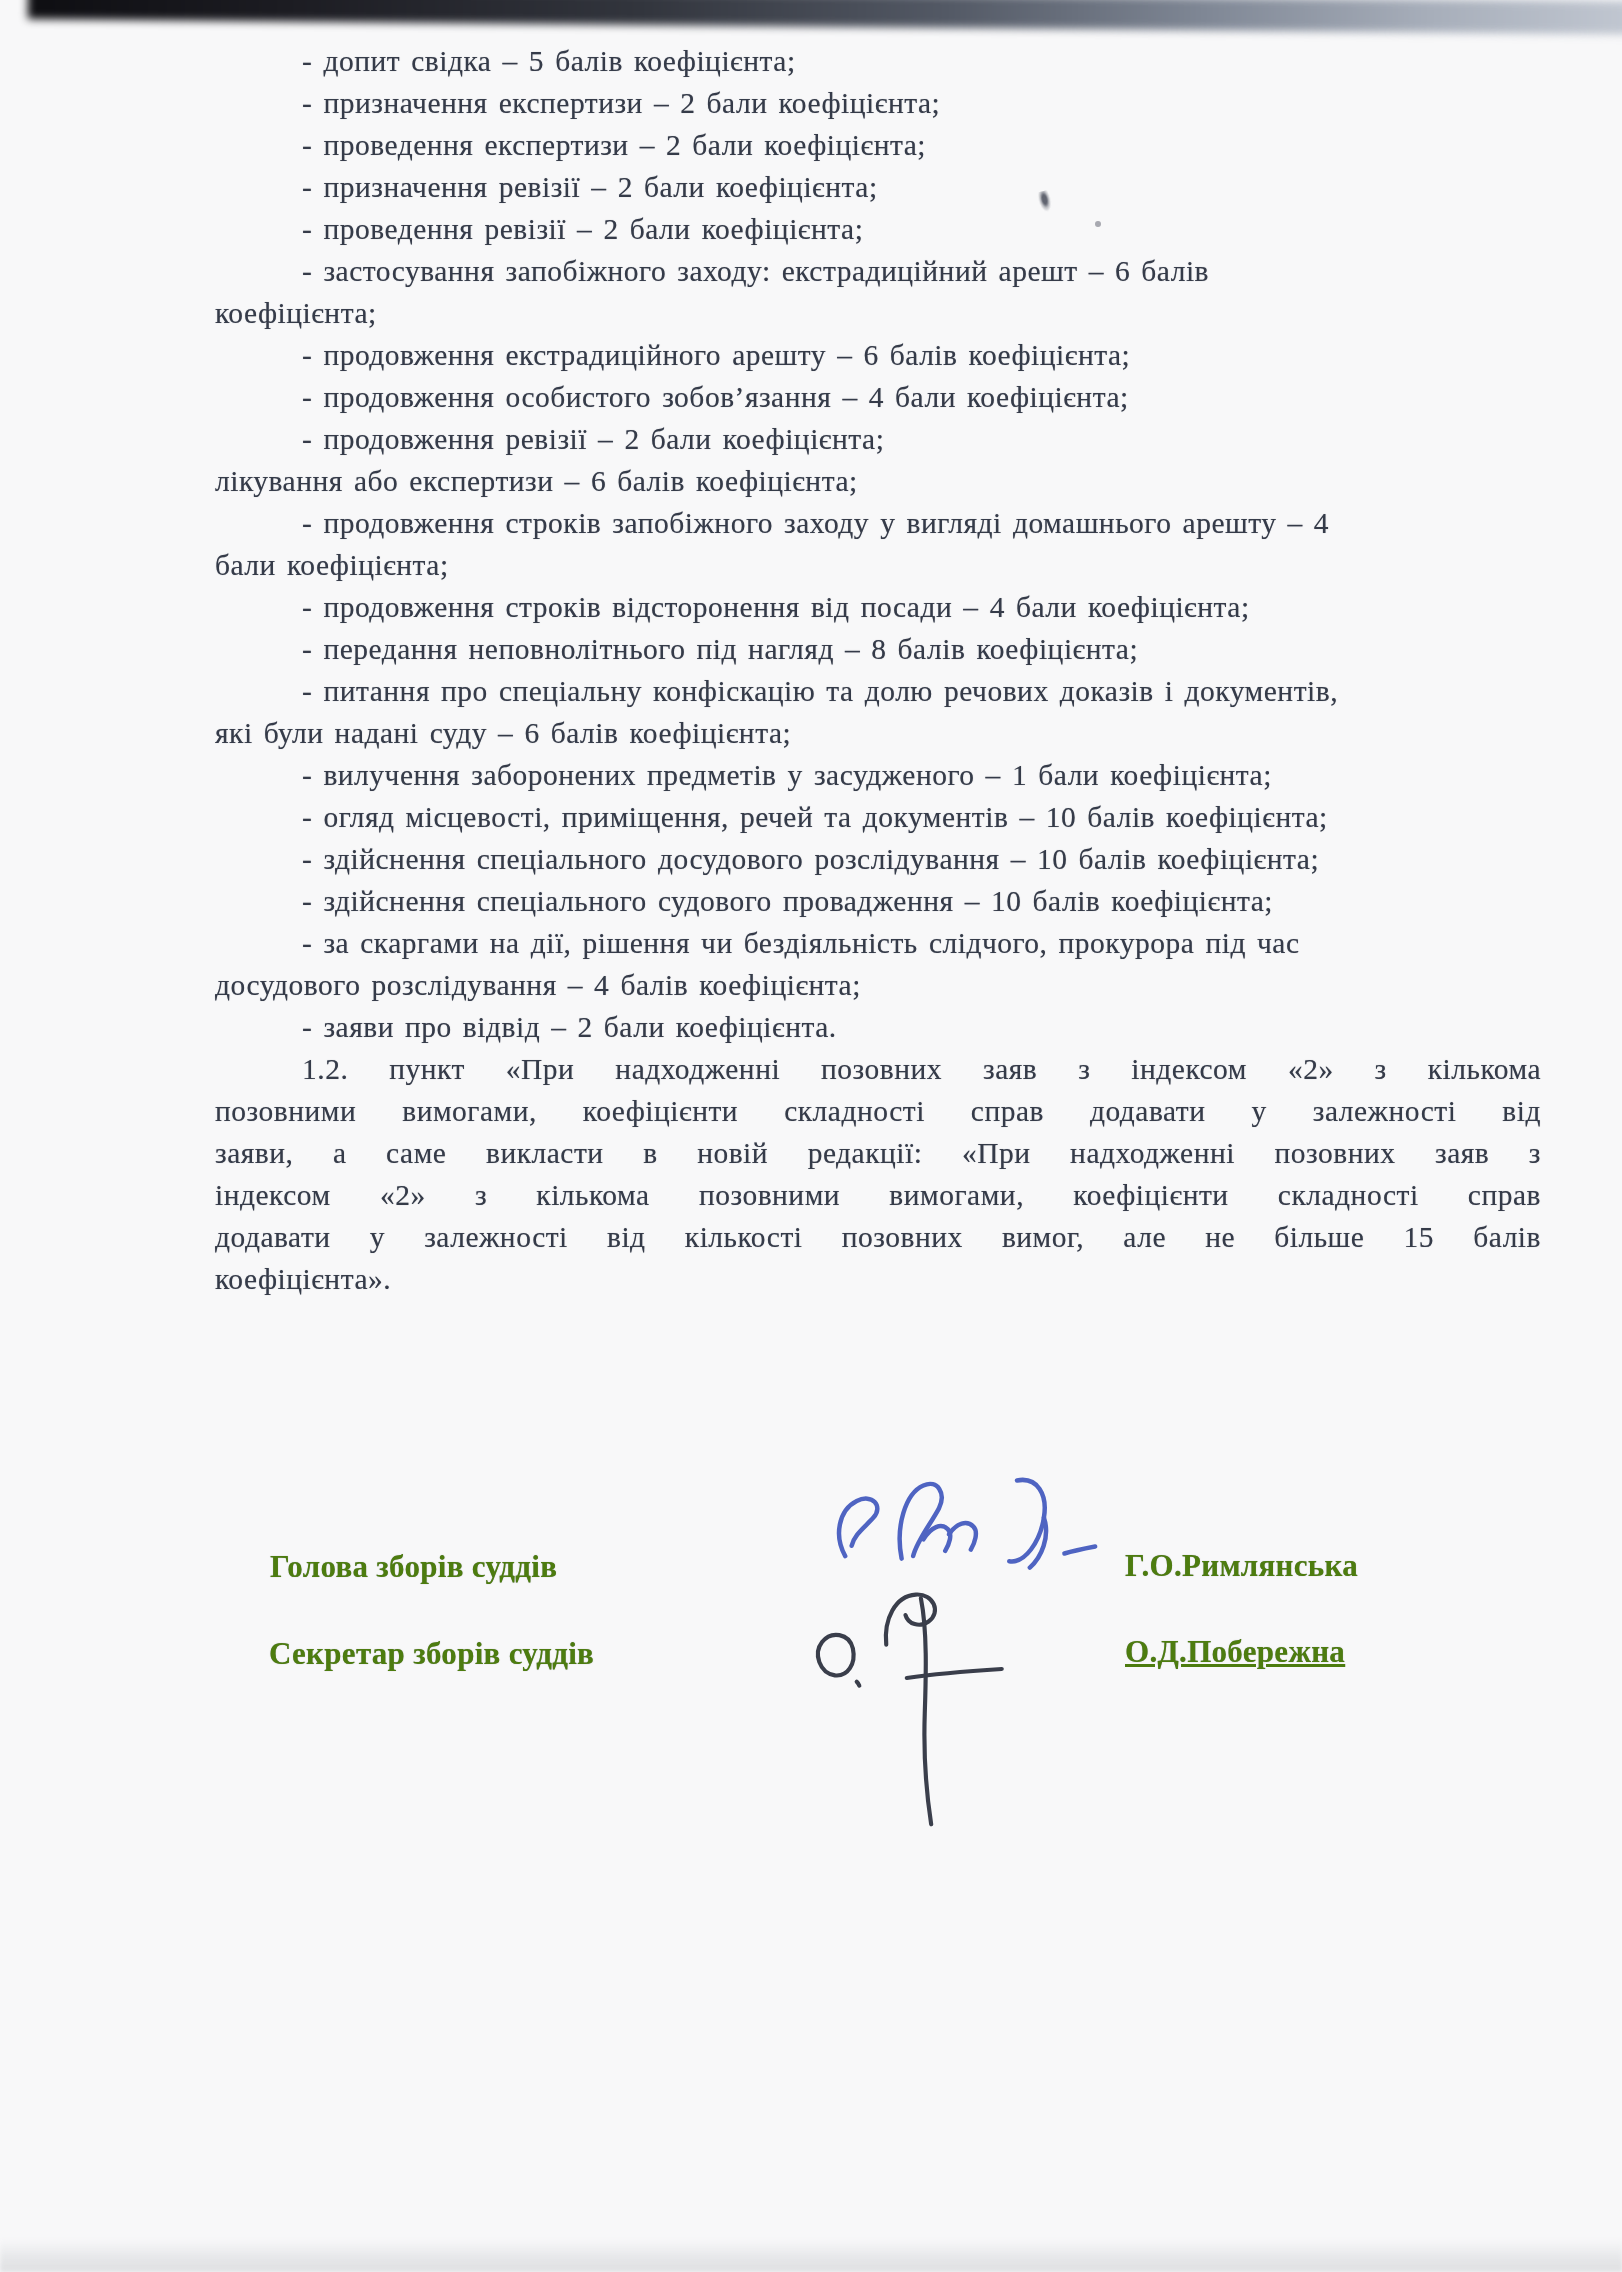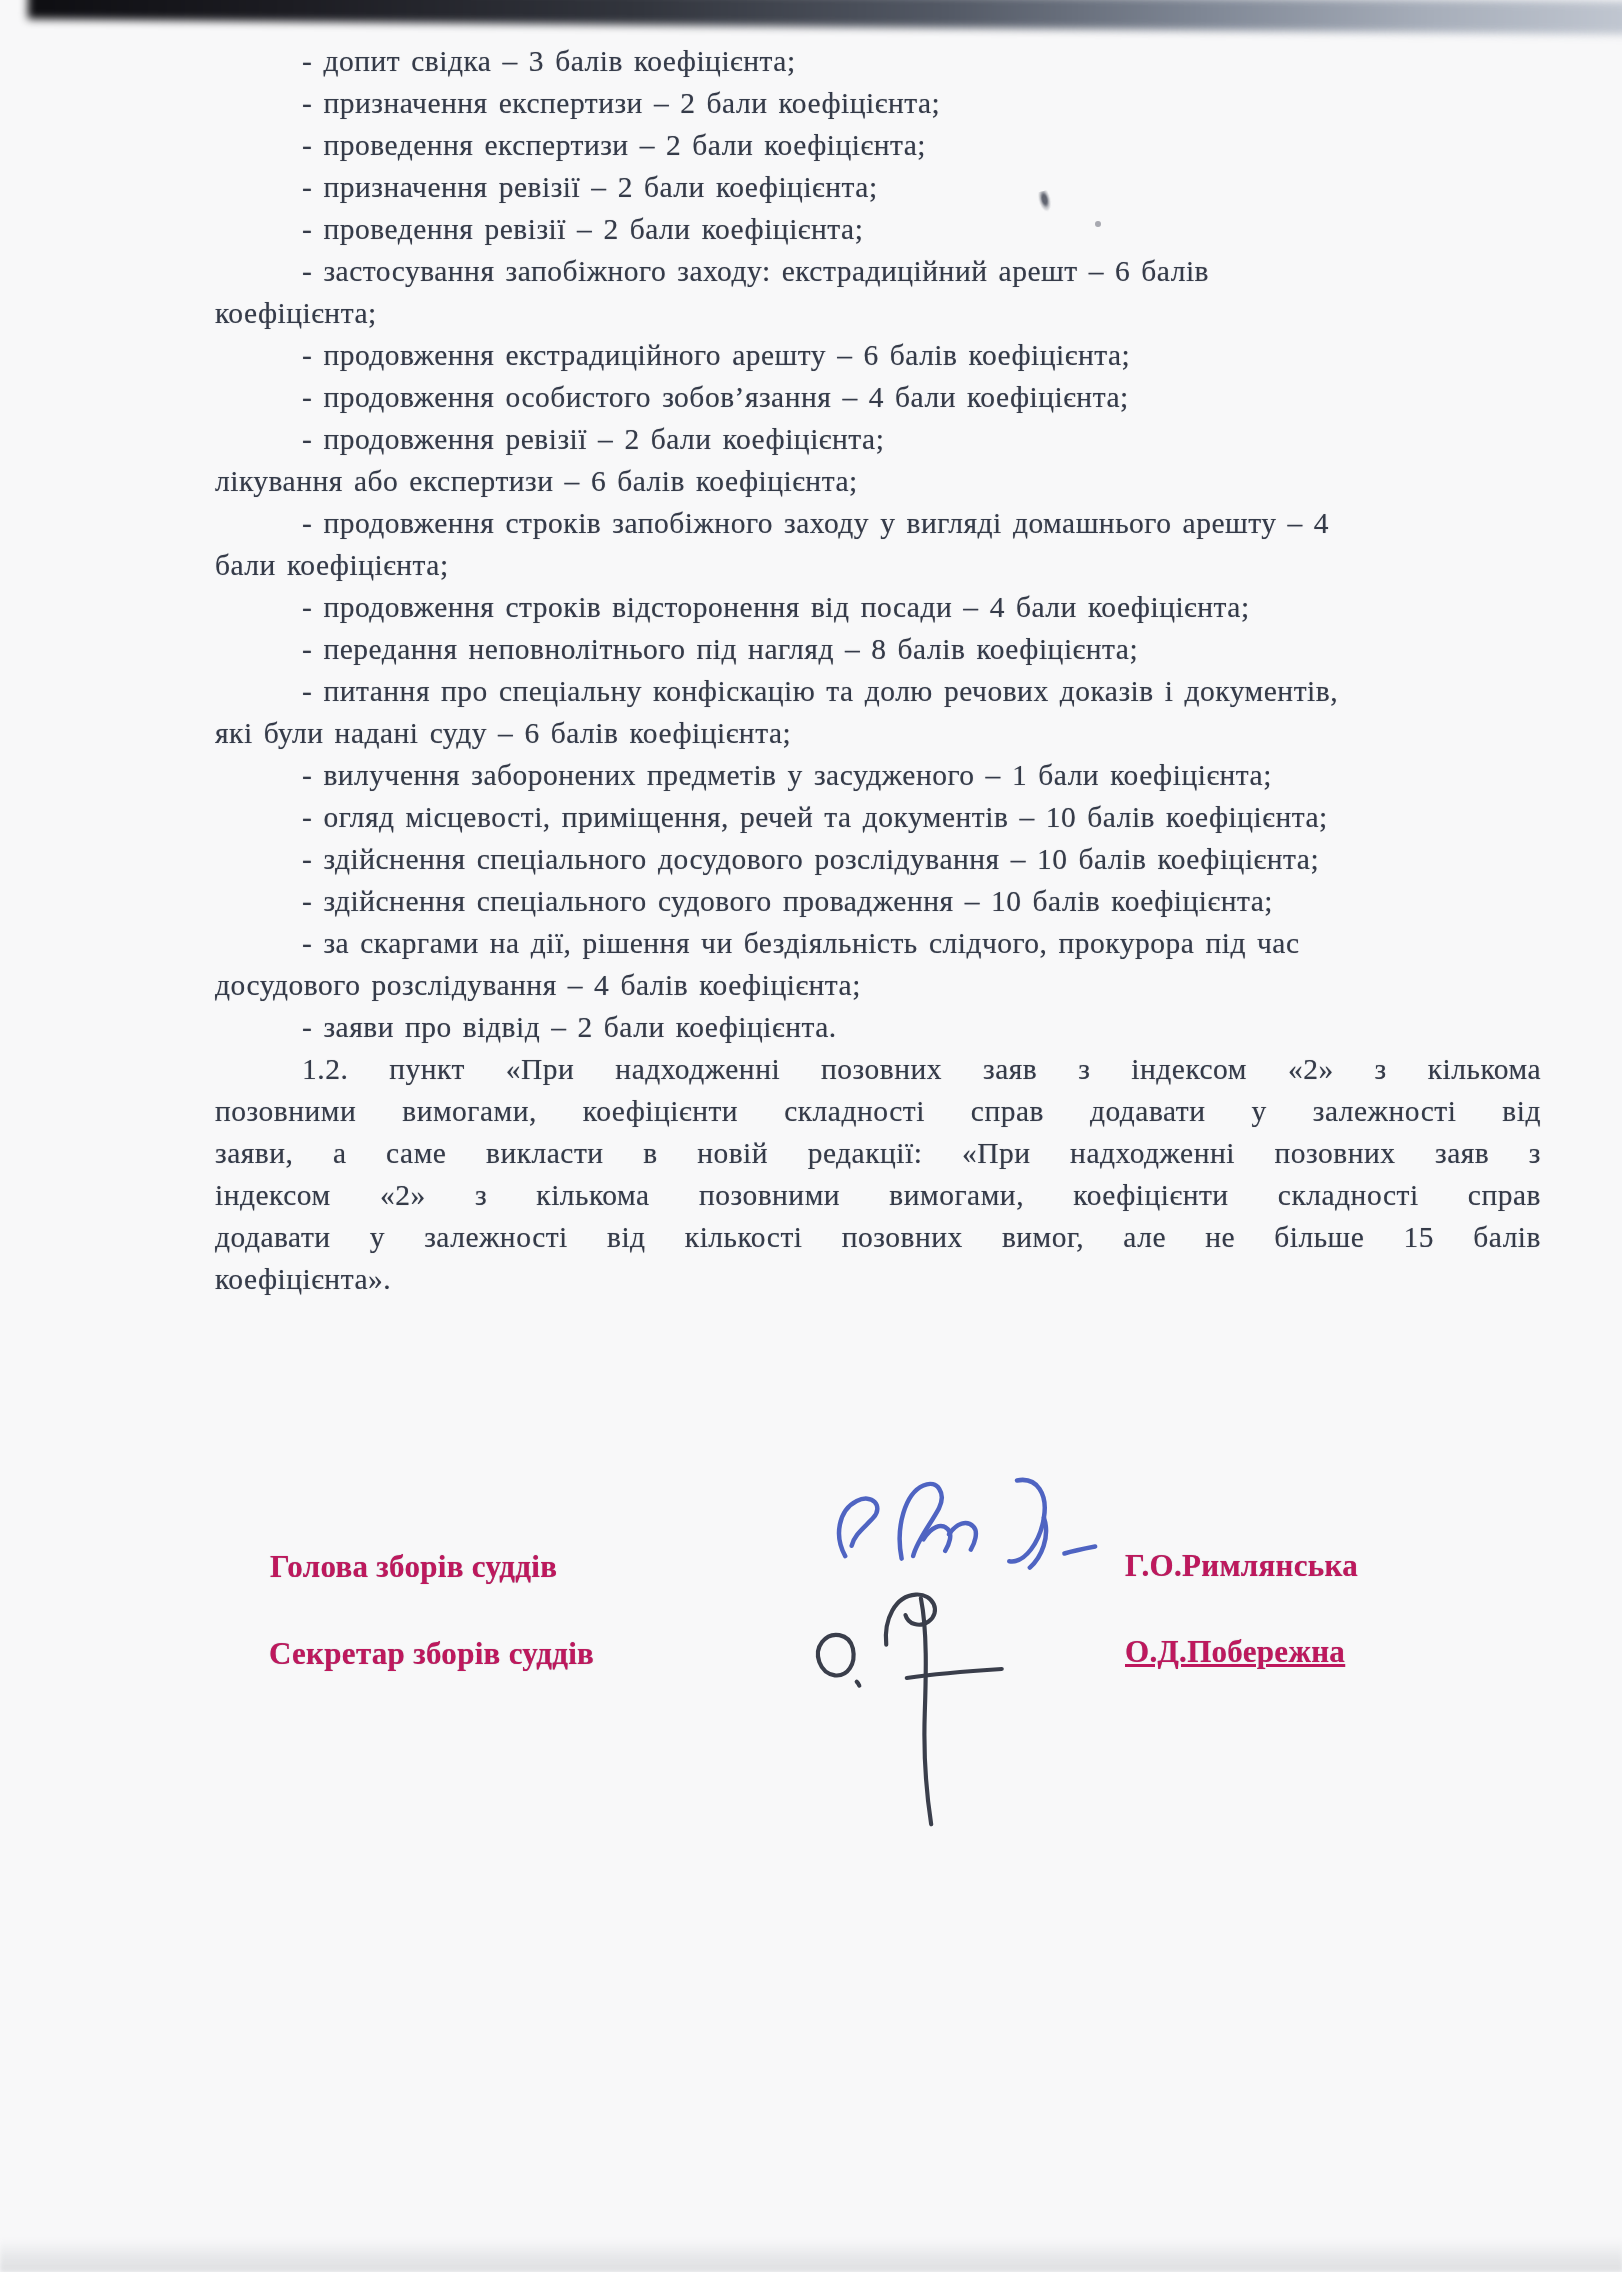--- a/index.html
+++ b/index.html
@@ -33,21 +33,21 @@
     font-size:29.5px;line-height:42px;letter-spacing:0.5px;word-spacing:3.2px;
     text-shadow:0 0 0.8px rgba(53,59,73,0.5);
   }
   .line{height:42px;white-space:nowrap;}
   .ind{padding-left:87px;}
   #para-block{line-height:42px;}
   .pline{height:42px;}
   .jl{text-align:justify;text-align-last:justify;}
   
   .sig-label{
-    position:absolute;font-size:31px;font-weight:bold;color:#be185d;white-space:nowrap;
+    position:absolute;font-size:31px;font-weight:bold;color:#4d7c0f;white-space:nowrap;
     letter-spacing:0.3px;text-shadow:0 0 0.8px rgba(46,51,66,0.5);
   }
   #role1{left:270px;top:1549px;}
   #name1{left:1125px;top:1548px;}
   #role2{left:269px;top:1636px;}
   #name2{left:1125px;top:1634px;text-decoration:underline;}
   .sig-chair{position:absolute;left:826px;top:1474px;width:282px;height:109px;}
   .sig-secretary{position:absolute;left:790px;top:1579px;width:231px;height:257px;}
 </style>
 </head>
@@ -55,21 +55,21 @@
 
 <div class="page">
 
   <div class="scan-top"></div>
   <div class="scan-bottom"></div>
   <div class="speck"></div>
   <div class="speck2"></div>
 
   <div class="textwrap">
     <div id="list-block">
-        <div class="line ind">- допит свідка – 3 балів коефіцієнта;</div>
+        <div class="line ind">- допит свідка – 5 балів коефіцієнта;</div>
         <div class="line ind">- призначення експертизи – 2 бали коефіцієнта;</div>
         <div class="line ind">- проведення експертизи – 2 бали коефіцієнта;</div>
         <div class="line ind">- призначення ревізії – 2 бали коефіцієнта;</div>
         <div class="line ind">- проведення ревізії – 2 бали коефіцієнта;</div>
         <div class="line ind">- застосування запобіжного заходу: екстрадиційний арешт – 6 балів</div>
         <div class="line">коефіцієнта;</div>
         <div class="line ind">- продовження екстрадиційного арешту – 6 балів коефіцієнта;</div>
         <div class="line ind">- продовження особистого зобов’язання – 4 бали коефіцієнта;</div>
         <div class="line ind">- продовження ревізії – 2 бали коефіцієнта;</div>
         <div class="line">лікування або експертизи – 6 балів коефіцієнта;</div>

